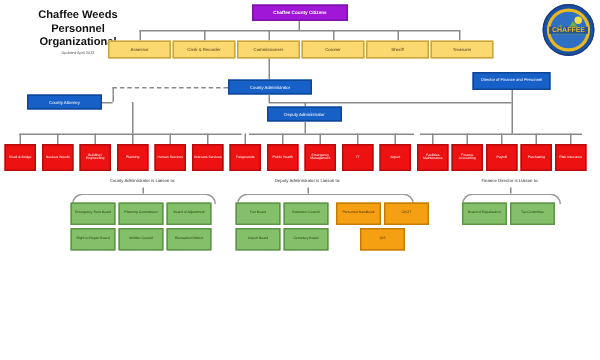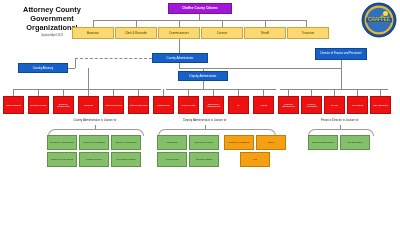--- a/index.html
+++ b/index.html
@@ -42,22 +42,22 @@
   .ghead{position:absolute;text-align:center;font-size:2.9px;line-height:1.25;color:#333;}
   .brace{position:absolute;border:1px solid #9a9a9a;border-bottom:none;
          border-radius:7px 7px 0 0;}
 </style>
 </head>
 <body>
 
 <div id="chart">
 
   <div id="title">
-    <span class="t">Attorney County</span>
-    <span class="t">Government</span>
+    <span class="t">Chaffee Weeds</span>
+    <span class="t">Personnel</span>
     <span class="t">Organizational</span>
     <span class="sub">Updated April 2023</span>
   </div>
 
   <div id="seal">
     <svg viewBox="0 0 100 100" width="36" height="36" aria-hidden="true">
       <circle cx="50" cy="50" r="48" fill="#1d4fa0"></circle>
       <circle cx="50" cy="50" r="40" fill="#e8b923"></circle>
       <circle cx="50" cy="50" r="34" fill="#2f6fc4"></circle>
       <path d="M20 58 L35 40 L46 52 L58 34 L80 58 Z" fill="#6fae4a"></path>

